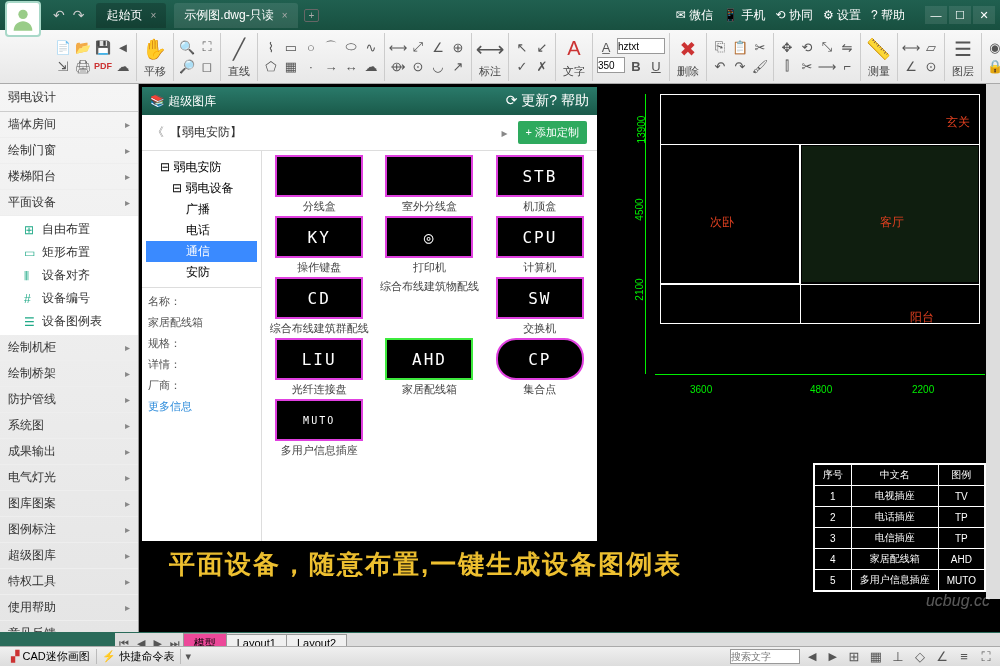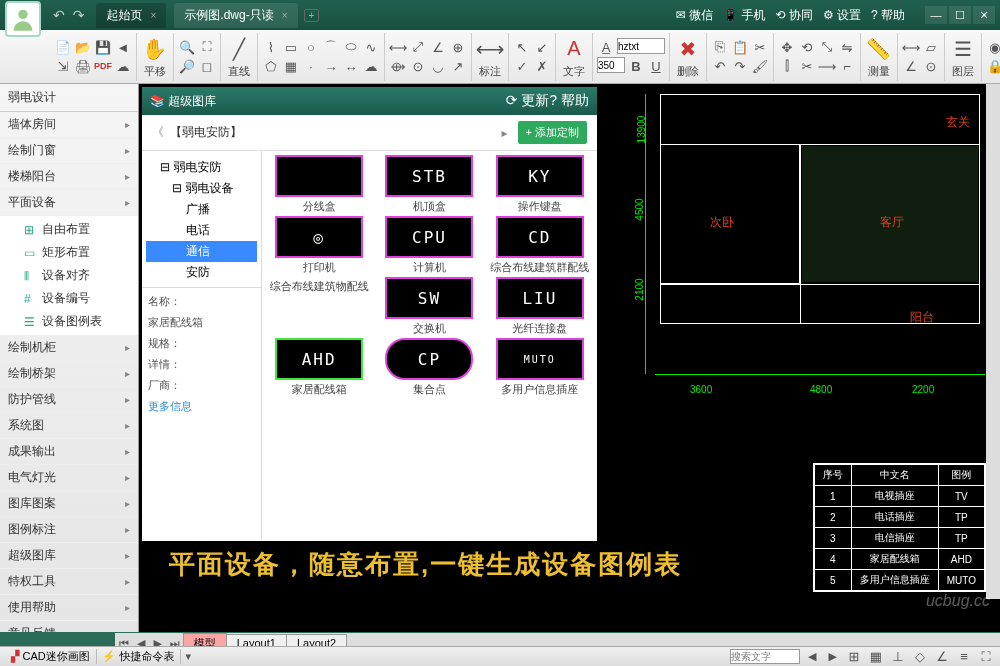--- a/index.html
+++ b/index.html
@@ -80,21 +80,21 @@
 
 
 .legend{position:absolute;right:14px;bottom:40px;border:1px solid #fff;}
 .legend table{border-collapse:collapse;}
 .legend td,.legend th{border:1px solid #fff;color:#fff;font-size:10px;padding:3px 8px;text-align:center;}
 .legend th{font-weight:normal;}
 
 
 .btm-tabs{position:absolute;bottom:13px;left:115px;height:20px;background:#ddd;display:flex;align-items:center;font-size:11px;width:calc(100% - 115px);}
 .btab{padding:2px 10px;border:1px solid #999;background:#f0f0f0;margin-left:-1px;cursor:pointer;}
-.btab.act{background:#fca5a5;}
+.btab.act{background:#ec4899;}
 .nav-btn{padding:2px 4px;color:#555;cursor:pointer;}
 
 
 .statusbar{position:absolute;bottom:0;left:0;right:0;height:20px;background:linear-gradient(to bottom,#f0f0f0,#ddd);display:flex;align-items:center;font-size:11px;padding:0 5px;border-top:1px solid #aaa;}
 .status-item{padding:0 6px;border-right:1px solid #bbb;display:flex;align-items:center;gap:3px;}
 .status-right{margin-left:auto;display:flex;align-items:center;gap:4px;}
 .search-box{width:70px;height:15px;border:1px solid #999;font-size:10px;}
 .watermark{position:absolute;right:10px;bottom:22px;color:rgba(255,255,255,.35);font-size:16px;font-style:italic;}
 .scroll-v{position:absolute;right:0;top:0;bottom:33px;width:14px;background:#ddd;}
 </style>
@@ -425,20 +425,24 @@
             <div class="info-row"><span>详情：</span></div>
             <div class="info-row"><span>厂商：</span></div>
             <div class="info-row more-link">更多信息</div>
           </div>
         </div>
         <div class="dlg-content">
           <div class="symbol-grid" id="symbol-grid">
               <div class="symbol">
                 <div class="sym-box  " style=""></div>
                 <div class="sym-lbl">分线盒</div>
+              </div>
+              <div class="symbol">
+                <div class="sym-box  " style=""></div>
+                <div class="sym-lbl">室外分线盒</div>
               </div>
               <div class="symbol">
                 <div class="sym-box  " style="">STB</div>
                 <div class="sym-lbl">机顶盒</div>
               </div>
               <div class="symbol">
                 <div class="sym-box  " style="">KY</div>
                 <div class="sym-lbl">操作键盘</div>
               </div>
               <div class="symbol">

